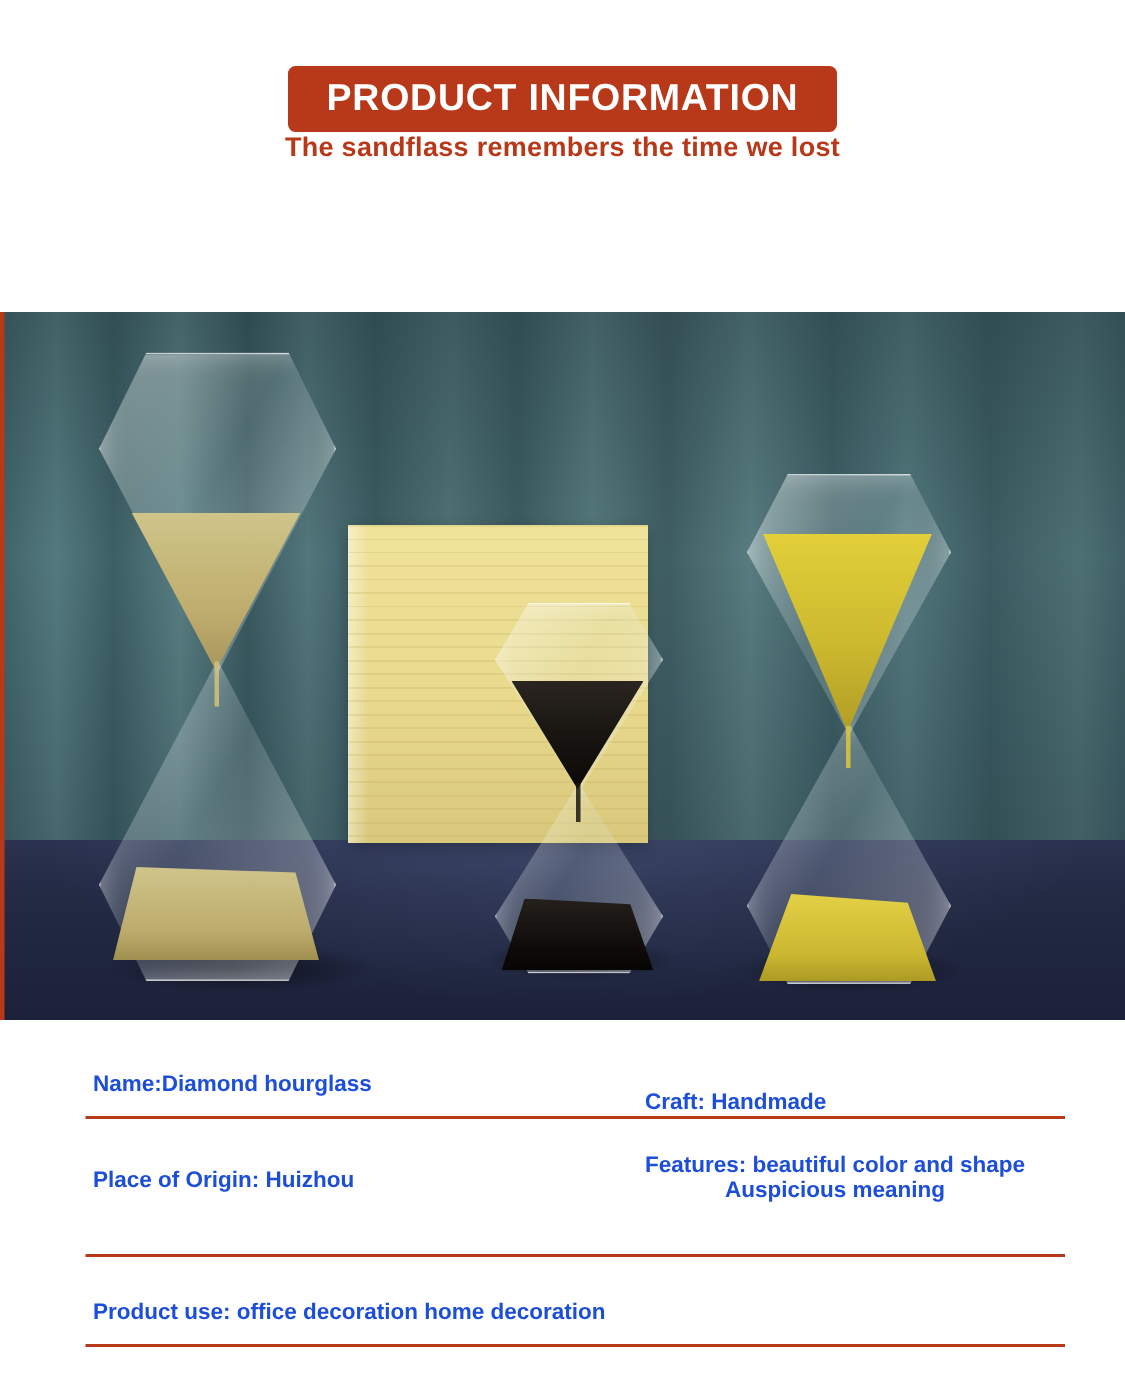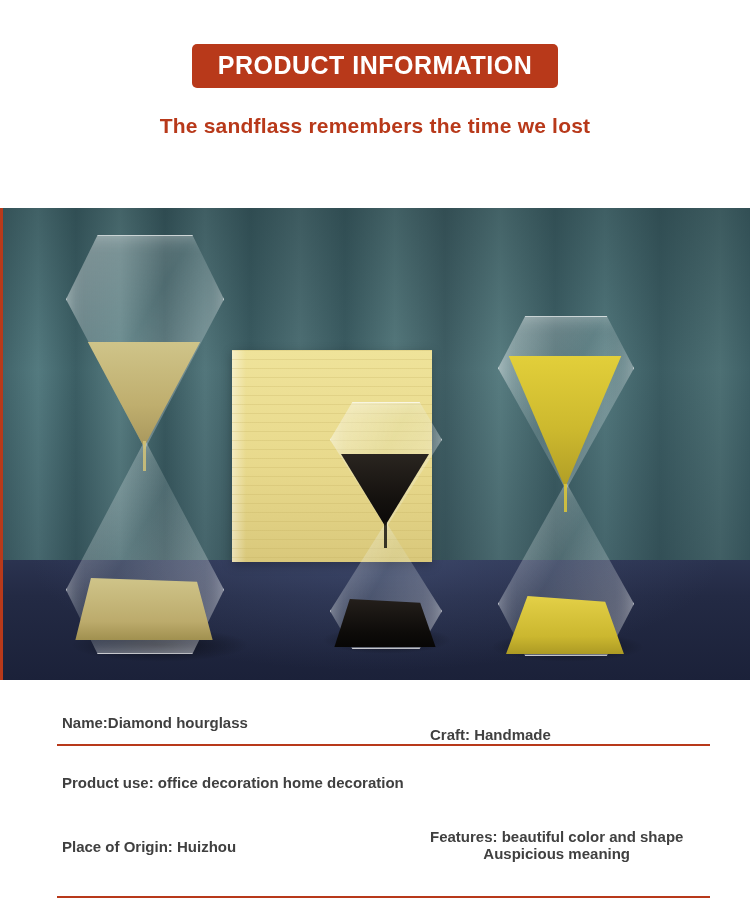--- a/index.html
+++ b/index.html
@@ -31,23 +31,22 @@
     background: #b8391a;
     color: #ffffff;
     font-size: 25px;
     font-weight: bold;
     letter-spacing: 0.5px;
     padding: 9px 26px 10px 26px;
     border-radius: 5px;
     line-height: 1;
   }
   .subtitle {
-    margin-top: 26px;
     color: #b8391a;
-    font-size: 21px;
+    font-size: 18px;
     font-weight: bold;
     letter-spacing: 0.2px;
   }
 
   
   .photo-wrap {
     position: absolute;
     top: 208px;
     left: 0;
     width: 750px;
@@ -197,21 +196,21 @@
     height: 472px;
     background: #b8391a;
   }
 
   
   .specs {
     position: absolute;
     top: 690px;
     left: 0;
     width: 750px;
-    color: #404040;
+    color: #1d4ed8;
     font-size: 15px;
     font-weight: bold;
   }
   .spec-row {
     position: relative;
     height: 56px;
   }
   .spec-rule {
     position: absolute;
     left: 57px;
@@ -301,30 +300,30 @@
   </div>
 
   <div class="specs">
 
     <div class="spec-row r1">
       <div class="spec-left">Name:Diamond hourglass</div>
       <div class="spec-right">Craft: Handmade</div>
       <div class="spec-rule"></div>
     </div>
 
-    <div class="spec-row r3" style="height:60px;">
-      <div class="spec-left">Product use: office decoration home decoration</div>
-    </div>
-
     <div class="spec-row r2" style="height:92px;">
       <div class="spec-left">Place of Origin: Huizhou</div>
       <div class="spec-right wide">
         <span>Features: beautiful color and shape</span>
         <span class="spec-sub">Auspicious meaning</span>
       </div>
       <div class="spec-rule"></div>
     </div>
 
+    <div class="spec-row r3" style="height:60px;">
+      <div class="spec-left">Product use: office decoration home decoration</div>
+    </div>
+
   </div>
 
   <div class="bottom-rule"></div>
 
 </div>
 
 </body></html>

